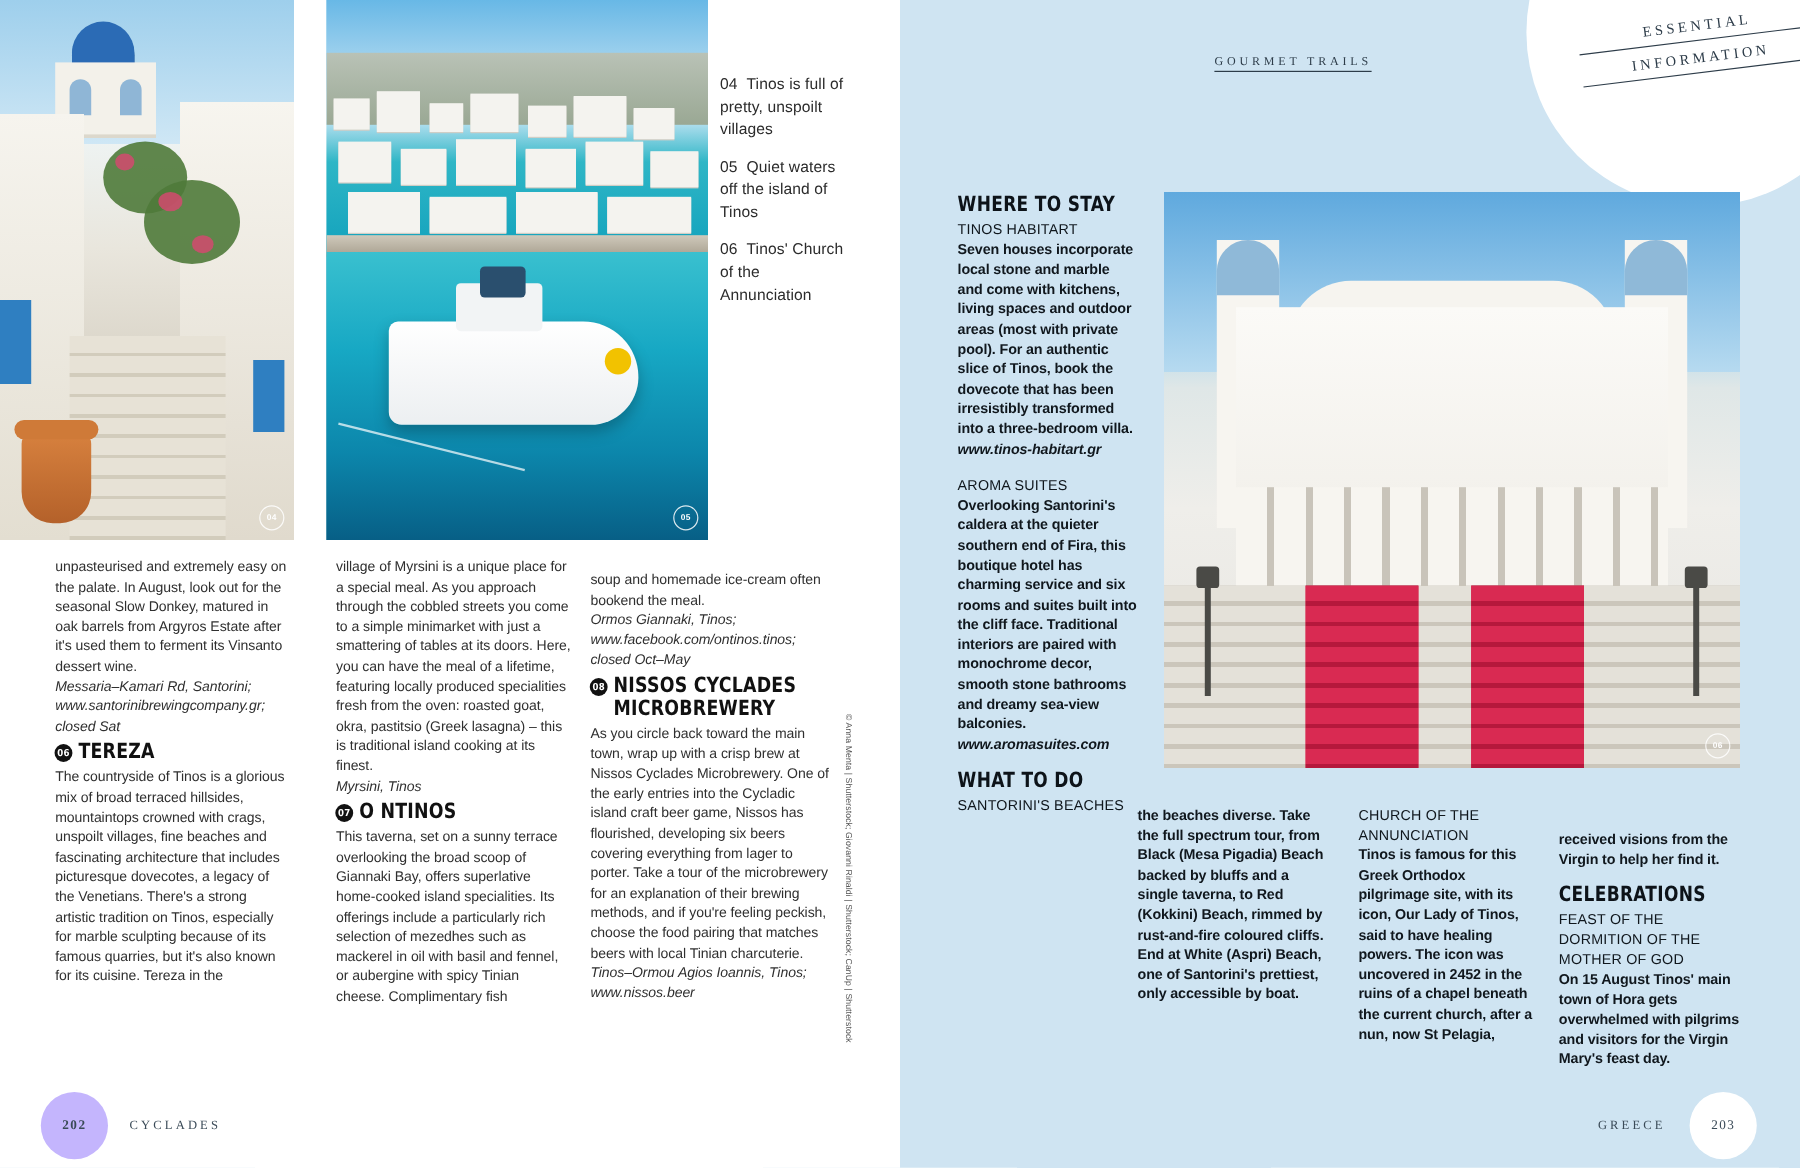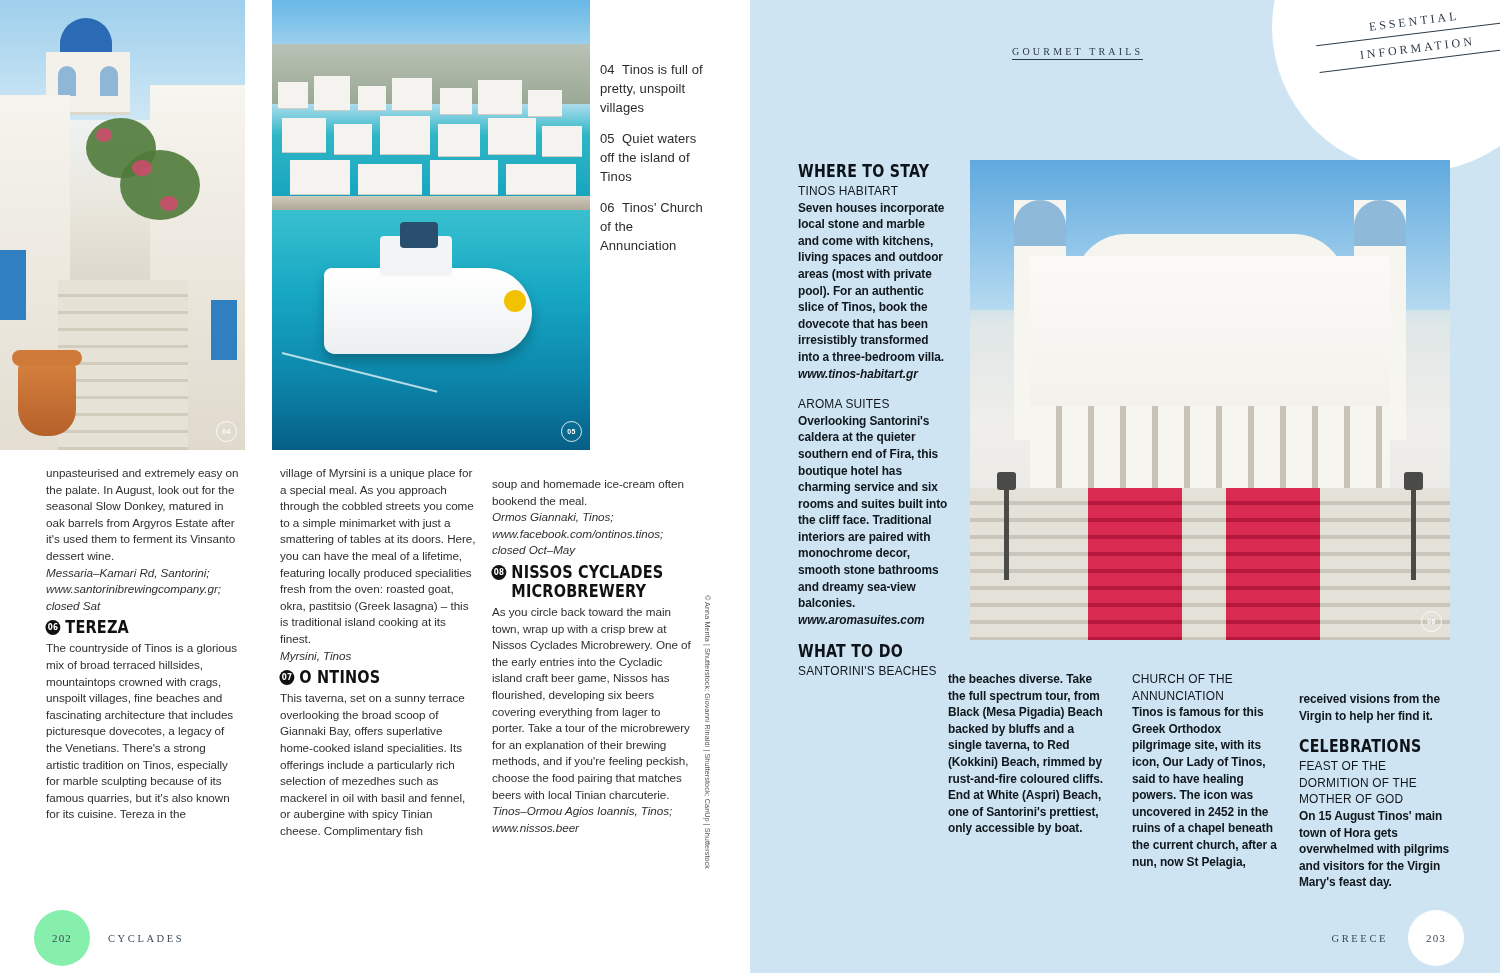--- a/index.html
+++ b/index.html
@@ -221,21 +221,21 @@
         <span class="txt">NISSOS CYCLADES
 MICROBREWERY</span>
       </div>
       <p>As you circle back toward the main town, wrap up with a crisp brew at Nissos Cyclades Microbrewery. One of the early entries into the Cycladic island craft beer game, Nissos has flourished, developing six beers covering everything from lager to porter. Take a tour of the microbrewery for an explanation of their brewing methods, and if you're feeling peckish, choose the food pairing that matches beers with local Tinian charcuterie.</p>
       <p class="ital">Tinos–Ormou Agios Ioannis, Tinos; www.nissos.beer</p>
     </div>
 
     <div class="credit">© Anna Menta | Shutterstock; Giovanni Rinaldi | Shutterstock; CanUp | Shutterstock</div>
 
     <div class="footer" style="left:34px;">
-      <div class="pgcircle" style="background:#86efac;">202</div>
+      <div class="pgcircle" style="background:#c4b5fd;font-weight:bold;">202</div>
       <div class="foot-label" style="margin-left:18px;">CYCLADES</div>
     </div>
   </div>
 
   <div class="page-right">
 
     <div class="runhead">GOURMET TRAILS</div>
 
     <div class="essential">
       <span>

